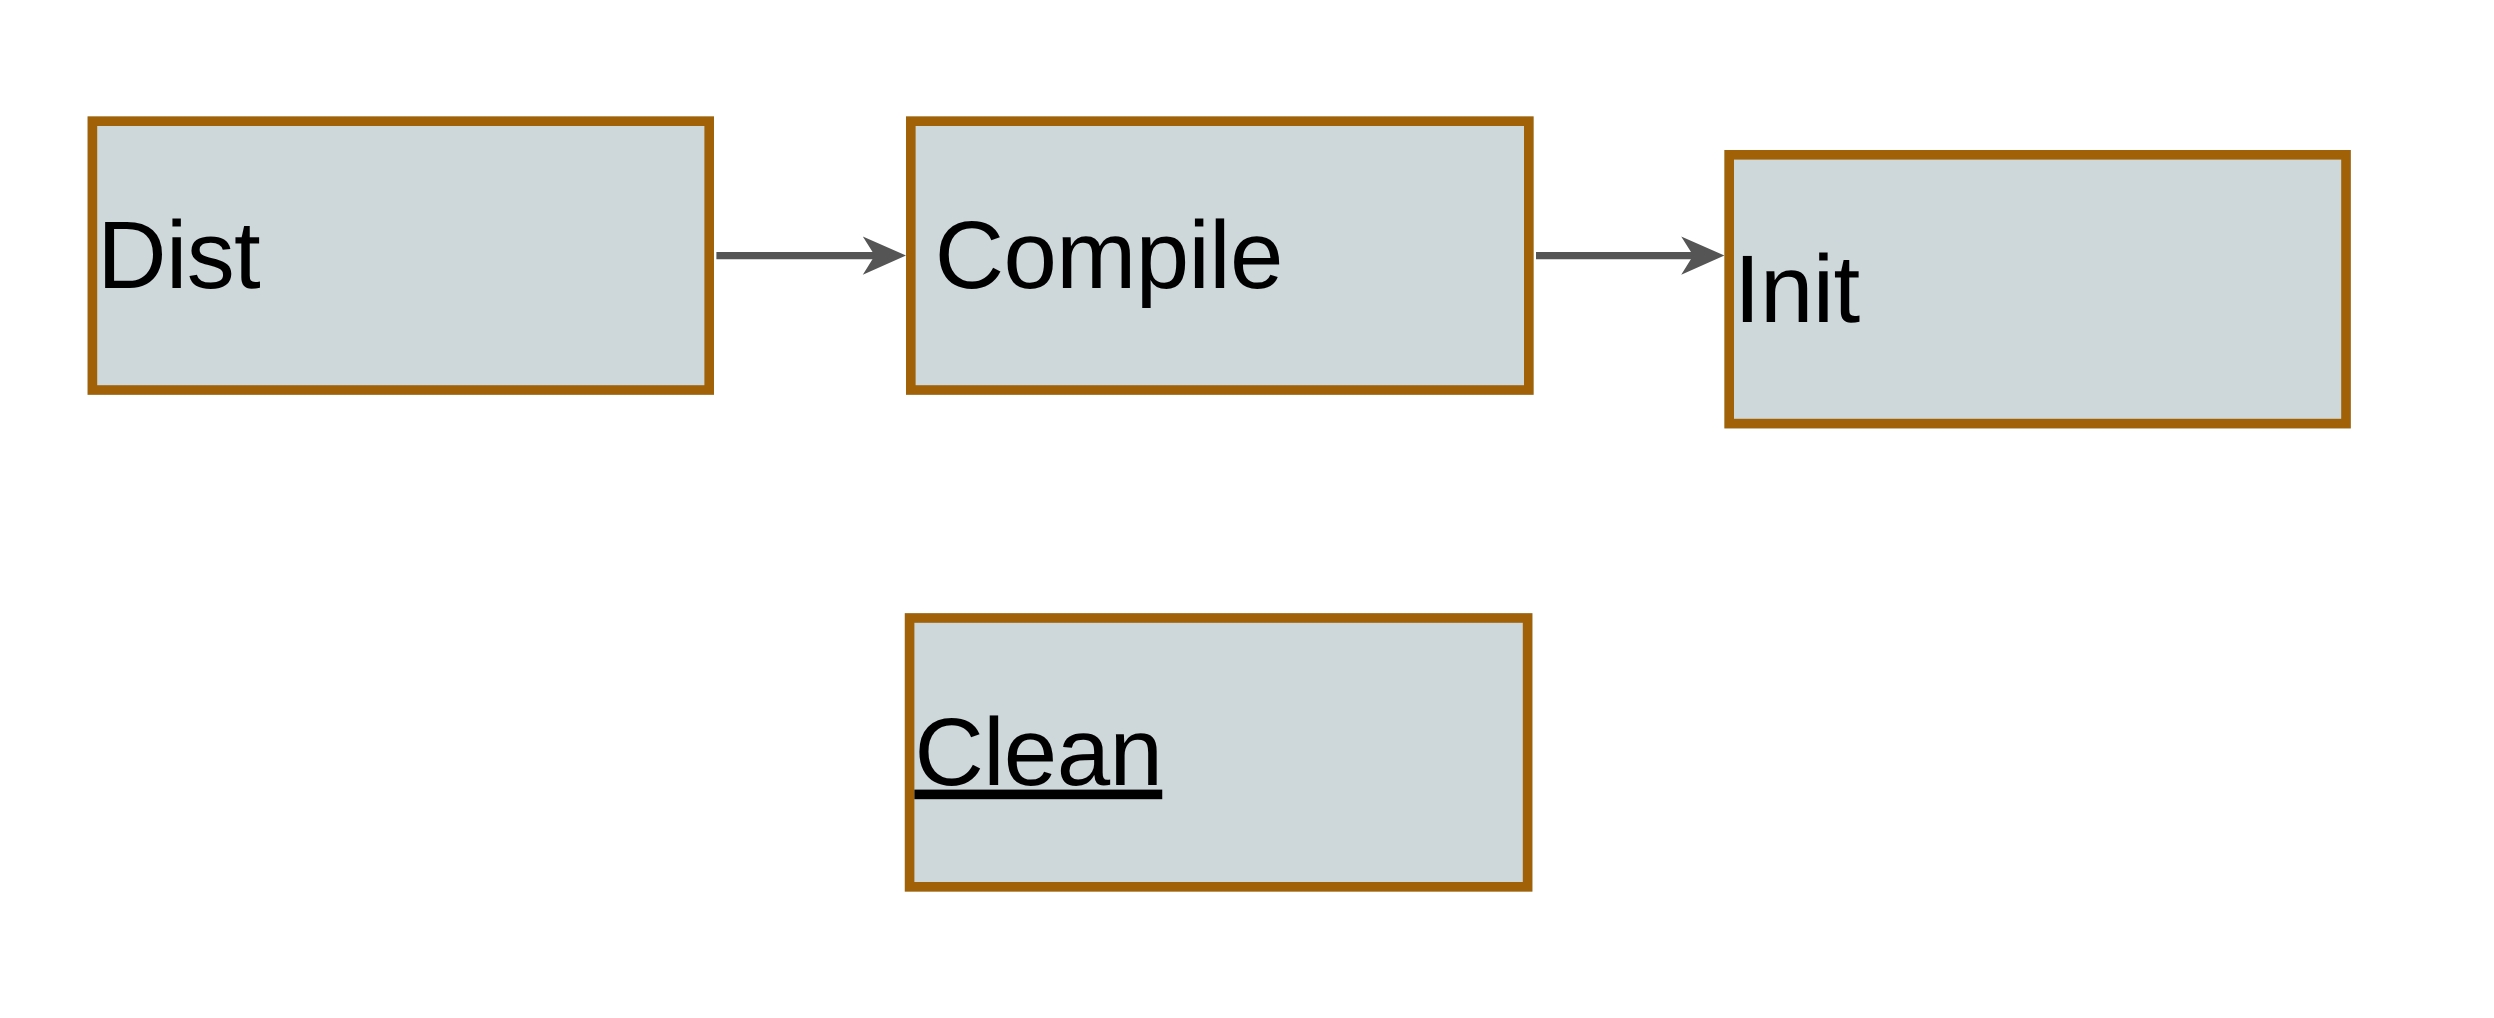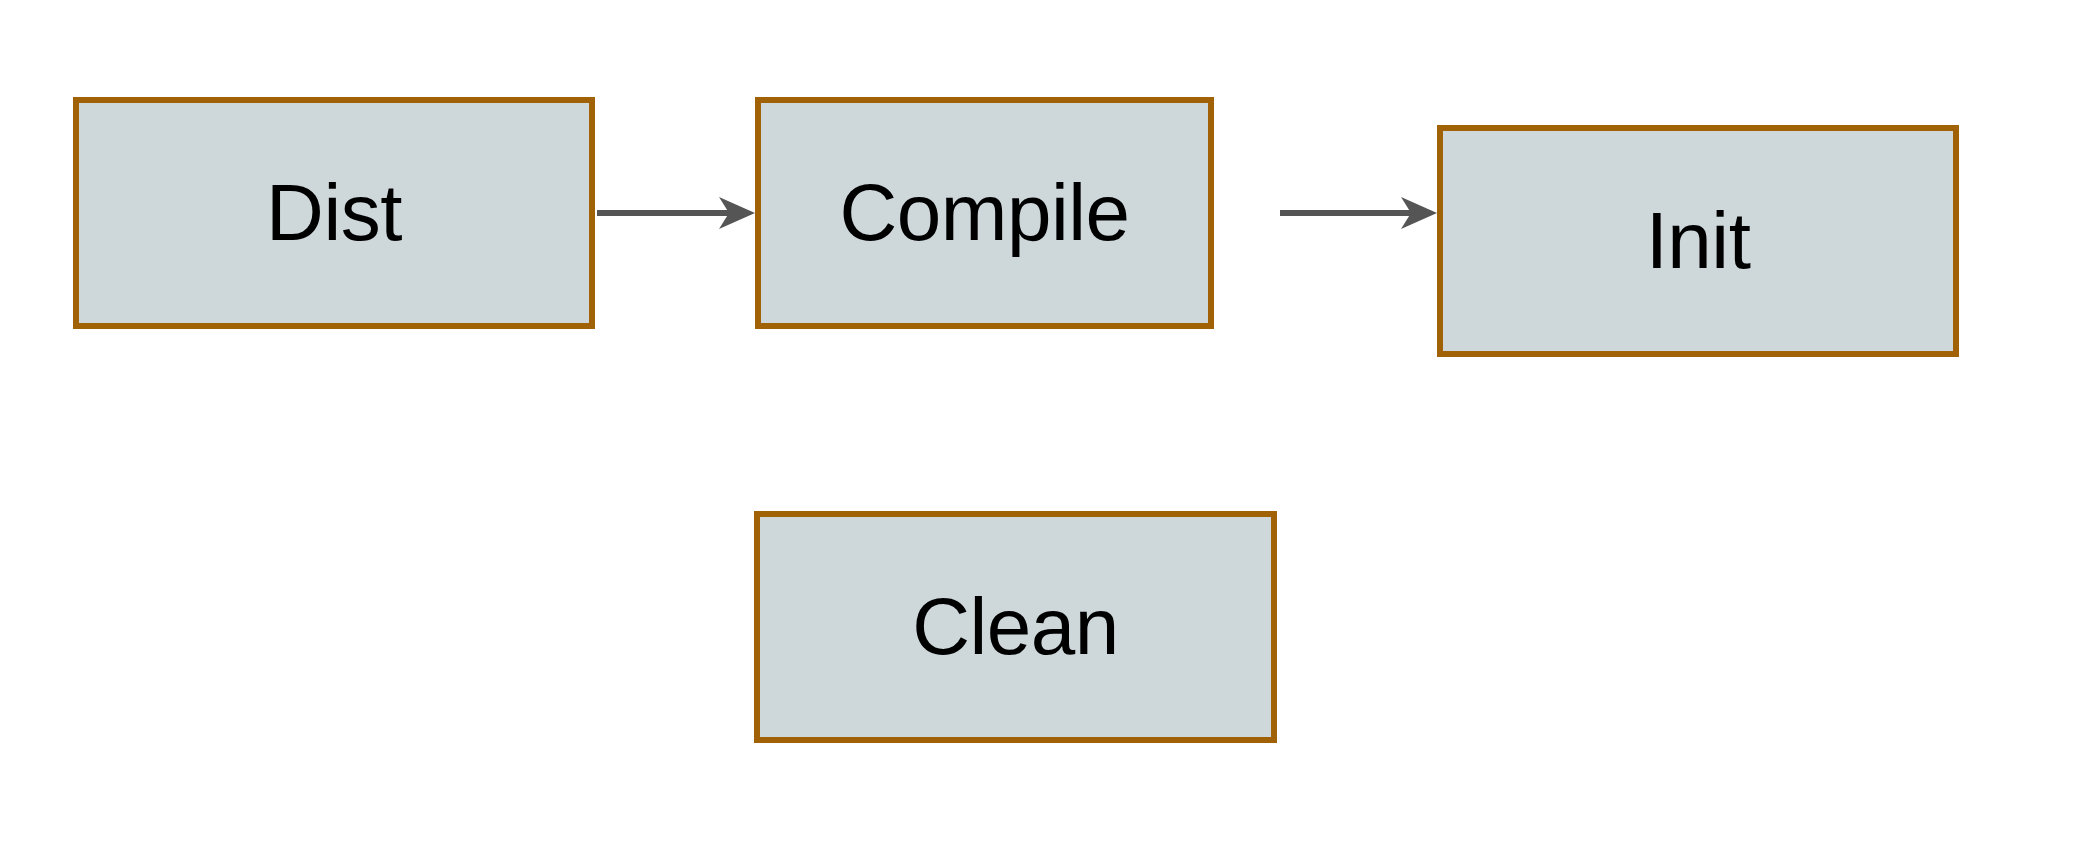--- a/index.html
+++ b/index.html
@@ -14,24 +14,23 @@
     position: relative;
     width: 2078px;
     height: 848px;
     background: #ffffff;
     overflow: hidden;
   }
   .node {
     position: absolute;
     box-sizing: border-box;
     background: #ced7da;
-    border: 6px solid #a16207;
+    border: 8px solid #a16207;
     display: flex;
     align-items: center;
-    justify-content: center;
   }
   .node-label {
     font-family: "Liberation Sans", sans-serif;
     font-size: 80px;
     font-weight: 400;
     line-height: 1;
     color: #000000;
     letter-spacing: -0.5px;
     white-space: nowrap;
     -webkit-font-smoothing: antialiased;
@@ -61,25 +60,25 @@
     <svg width="159" height="40" viewBox="0 0 159 40">
       <line x1="0" y1="20" x2="135" y2="20" stroke="#555555" stroke-width="6"></line>
       <path d="M 157 20 L 121 4 L 131 20 L 121 36 Z" fill="#555555"></path>
     </svg>
   </div>
 
   <div class="node" style="left:73px; top:97px; width:522px; height:232px;">
     <span class="node-label">Dist</span>
   </div>
 
-  <div class="node" style="left:755px; top:97px; width:459px; height:232px;">
+  <div class="node" style="left:755px; top:97px; width:523px; height:232px;padding-left:16px;">
     <span class="node-label">Compile</span>
   </div>
 
   <div class="node" style="left:1437px; top:97px; width:522px; height:232px;margin-top:28px;">
     <span class="node-label">Init</span>
   </div>
 
-  <div class="node" style="left:754px; top:511px; width:523px; height:232px;">
+  <div class="node" style="left:754px; top:511px; width:523px; height:232px;text-decoration:underline;">
     <span class="node-label">Clean</span>
   </div>
 
 </div>
 
 </body></html>

